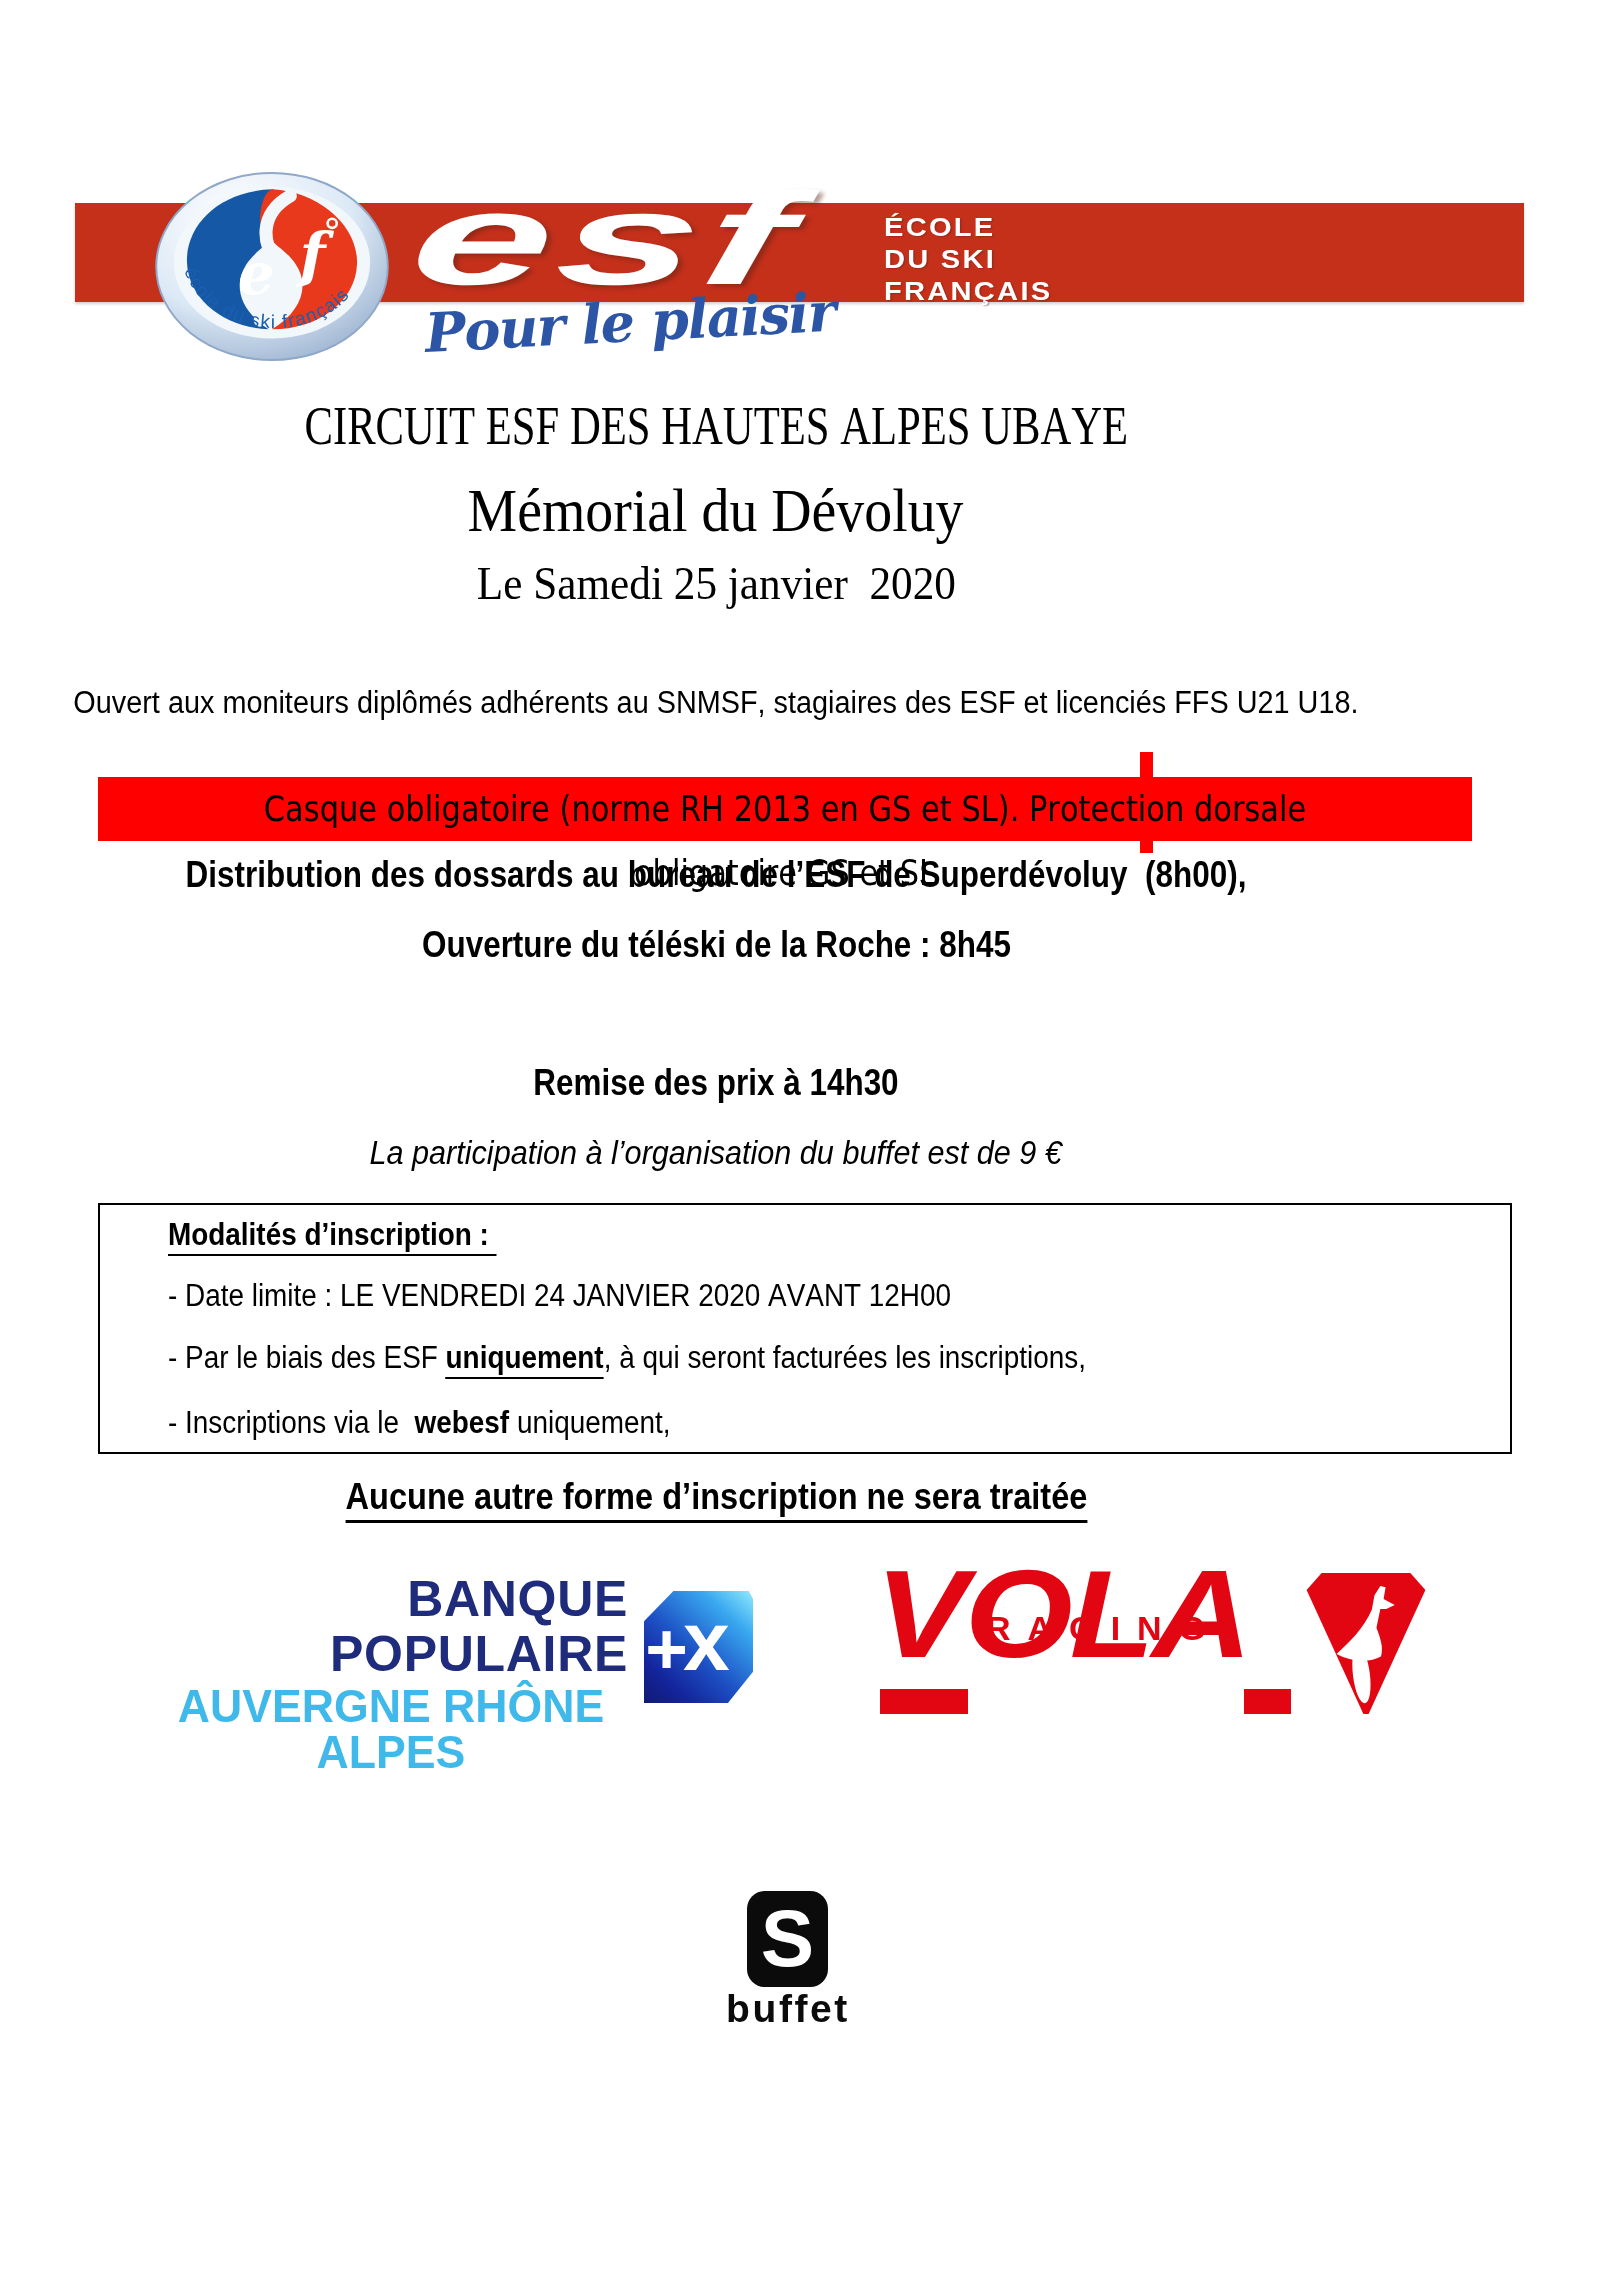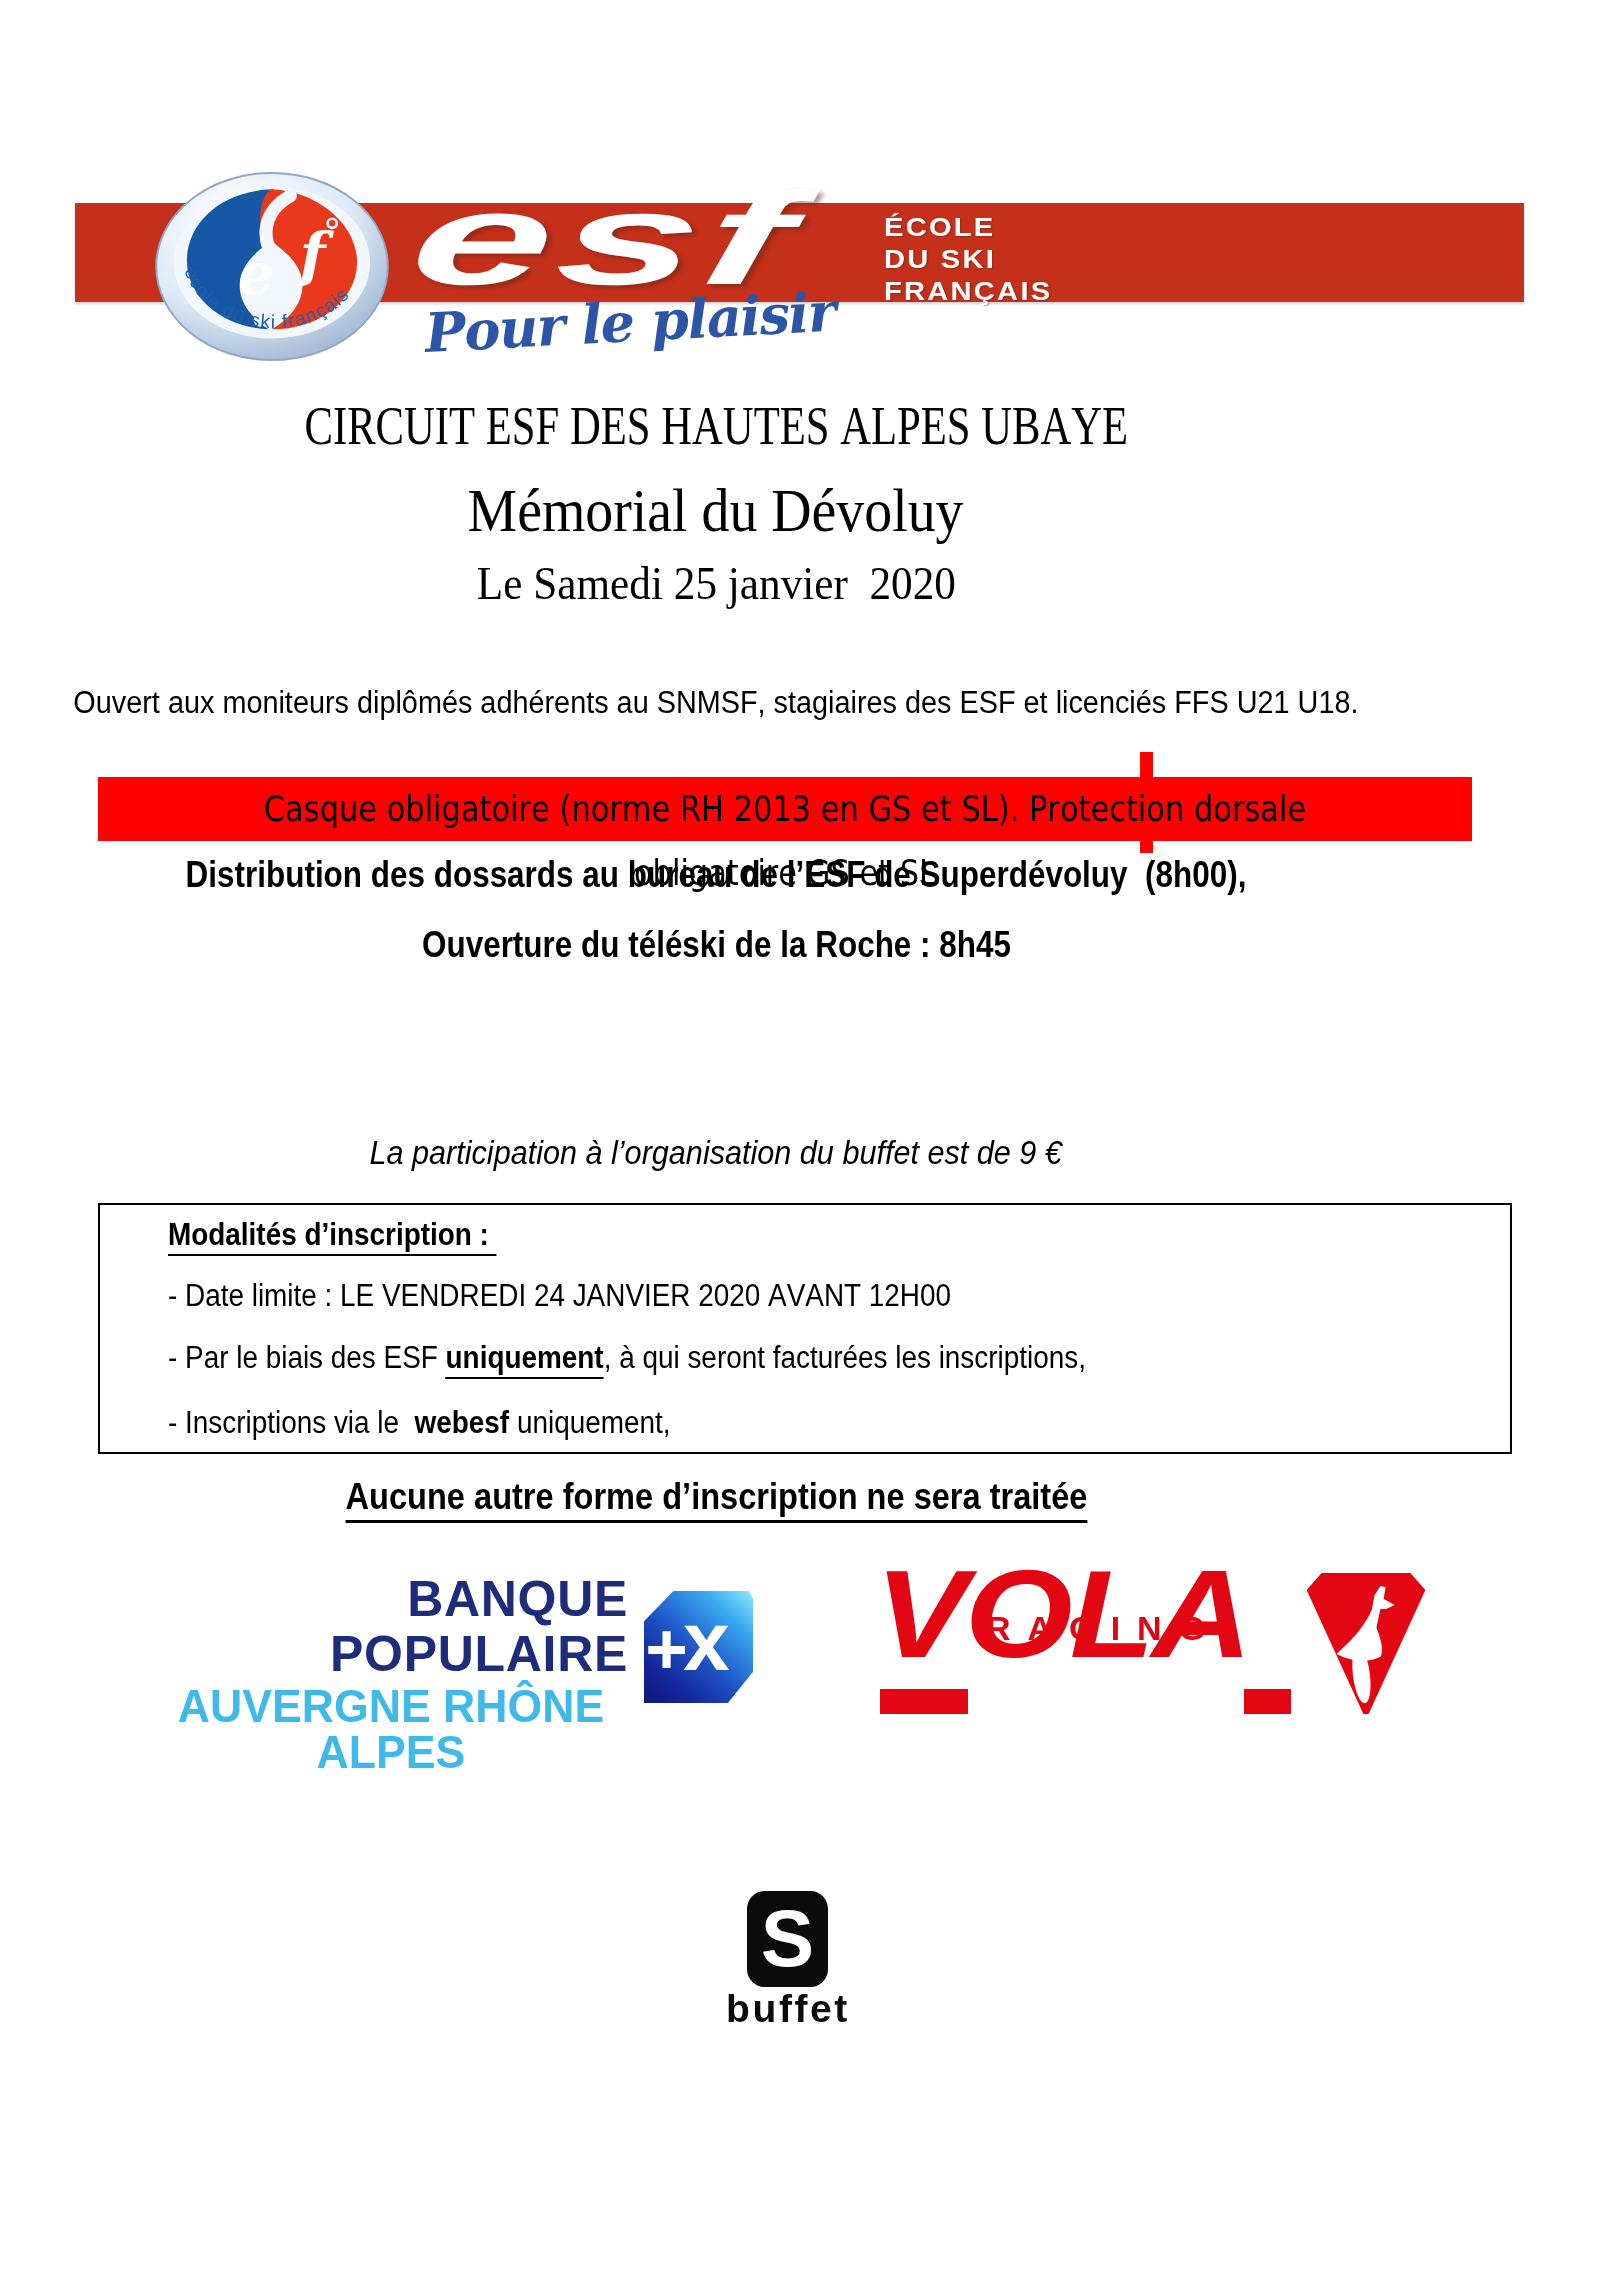--- a/index.html
+++ b/index.html
@@ -123,20 +123,23 @@
   <div class="hl-band comic">
     <span class="inner" data-bind="safety_notice">Casque obligatoire (norme RH 2013 en GS et SL). Protection dorsale obligatoire GS et SL</span>
   </div>
 
   <div class="row sans bi" style="top:854px;font-size:37px">
     <span class="inner" style="transform:scaleX(0.85)" data-bind="schedule.dossards">Distribution des dossards au bureau de l’ESF de Superdévoluy  (8h00),</span>
   </div>
   <div class="row sans bi" style="top:924px;font-size:37px">
     <span class="inner" style="transform:scaleX(0.85)" data-bind="schedule.teleski">Ouverture du téléski de la Roche : 8h45</span>
   </div>
+  <div class="row sans bi" style="top:1062px;font-size:37px">
+    <span class="inner" style="transform:scaleX(0.85)" data-bind="schedule.remise">Remise des prix à 14h30</span>
+  </div>
   <div class="row sans" style="top:1133px;font-size:34px;font-style:italic">
     <span class="inner" style="transform:scaleX(0.9)" data-bind="schedule.buffet">La participation à l’organisation du buffet est de 9 €</span>
   </div>
 
   <div class="mbox"></div>
   <div class="boxrow sans" style="top:1218px;font-weight:bold">
     <span class="inner"><span class="u4" data-bind="modalites.title">Modalités d’inscription : </span></span>
   </div>
   <div class="boxrow sans" style="top:1279px">
     <span class="inner" data-bind="modalites.date_limite">- Date limite : LE VENDREDI 24 JANVIER 2020 AVANT 12H00</span>

